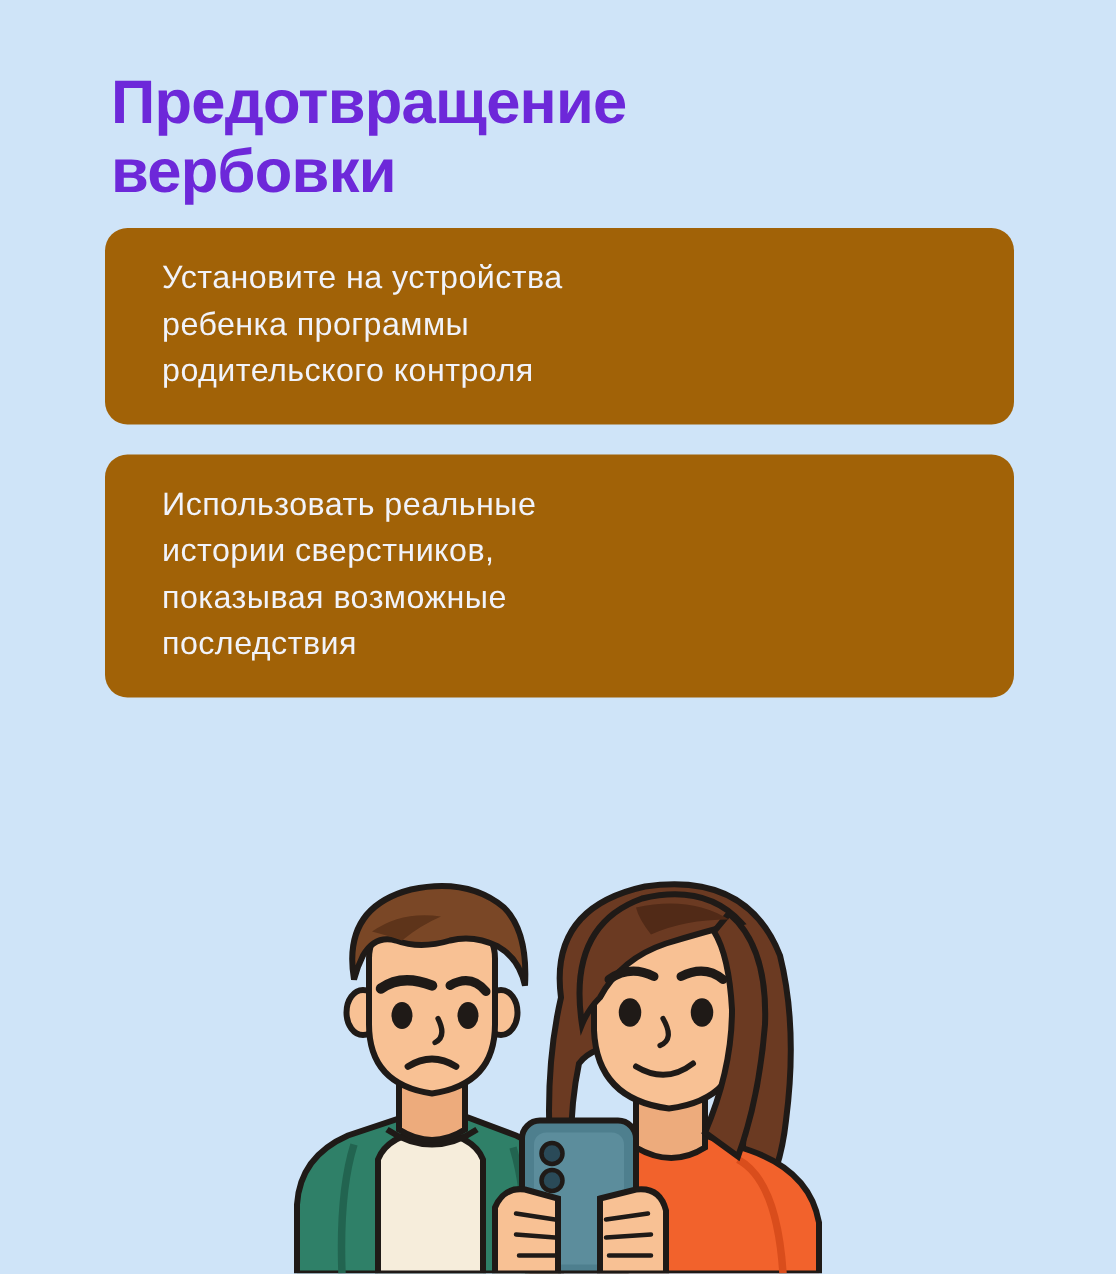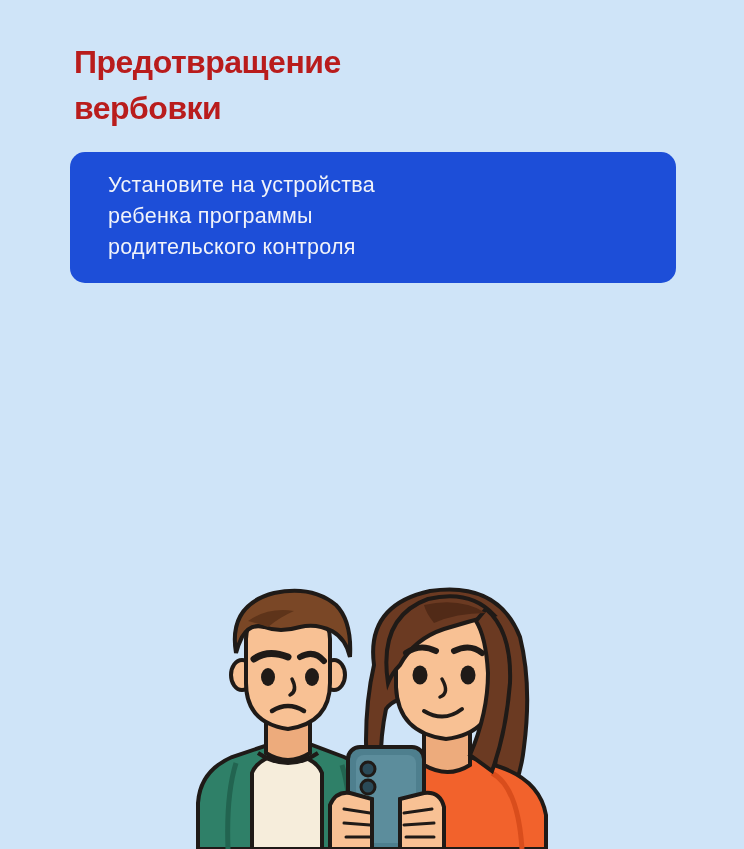--- a/index.html
+++ b/index.html
@@ -21,37 +21,37 @@
     background: #cfe4f8;
     overflow: hidden;
   }
 
   
   .title {
     position: absolute;
     left: 74px;
     top: 18px;
     width: 600px;
-    color: #b91c1c;
-    font-size: 32px;
+    color: #6d28d9;
+    font-size: 41px;
     line-height: 46px;
     font-weight: 700;
     letter-spacing: -0.5px;
     white-space: pre-line;
   }
 
   
   .cards {
     position: absolute;
     left: 70px;
     top: 152px;
     width: 606px;
   }
   .card {
-    background: #1d4ed8;
+    background: #a16207;
     border-radius: 15px;
     margin-bottom: 20px;
     padding: 18px 34px 20px 38px;
     box-sizing: border-box;
   }
   .card-text {
     color: #f1f3fa;
     font-size: 21.5px;
     line-height: 31px;
     font-weight: 500;
@@ -83,20 +83,26 @@
 
   <div class="cards">
 
     <div class="card">
       <div class="card-text">Установите на устройства
 ребенка программы
 родительского контроля</div>
     </div>
 
 
+    <div class="card">
+      <div class="card-text">Использовать реальные
+истории сверстников,
+показывая возможные
+последствия</div>
+    </div>
 
   </div>
 
   <div class="illustration">
     <svg viewBox="0 0 744 262" xmlns="http://www.w3.org/2000/svg" aria-hidden="true">
       <defs>
         <clipPath id="frameClip">
           <rect x="0" y="0" width="744" height="262"></rect>
         </clipPath>
       </defs>

